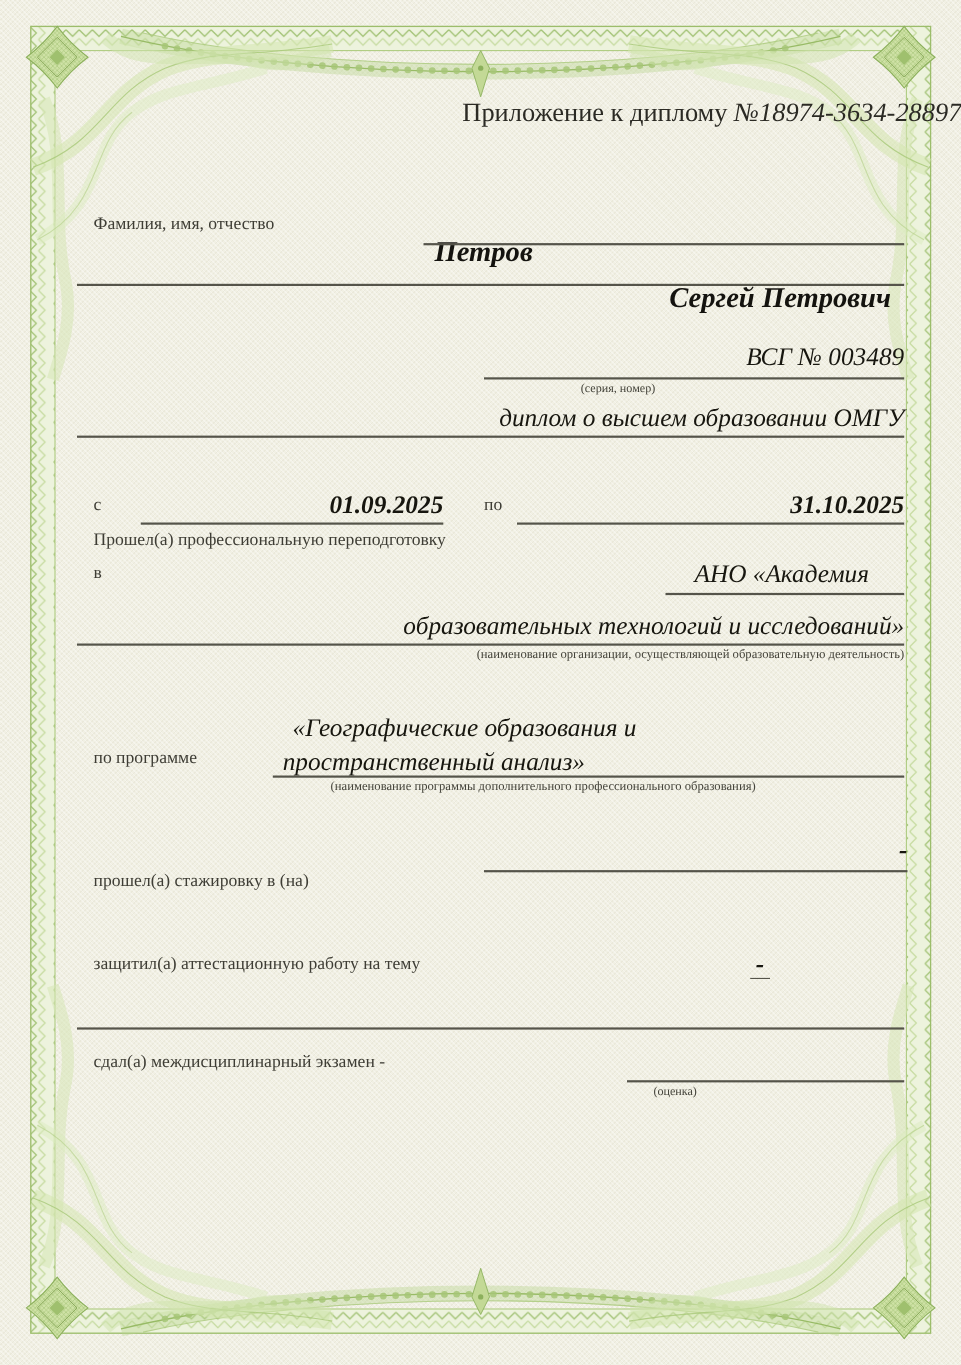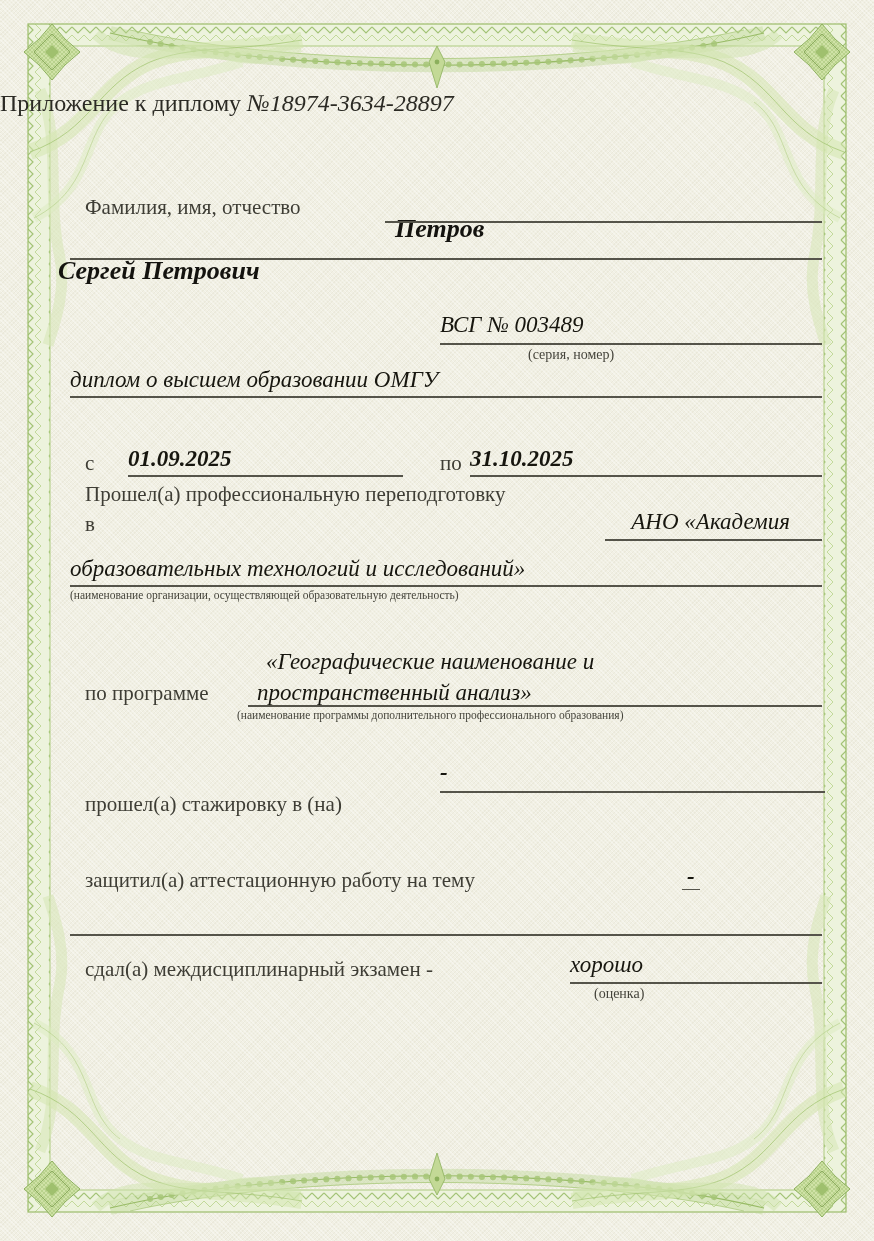--- a/index.html
+++ b/index.html
@@ -10,28 +10,28 @@
     background-color:#f1f0e4;
     background-image:
       repeating-linear-gradient(45deg, rgba(255,255,255,.35) 0 1px, rgba(255,255,255,0) 1px 3px),
       repeating-linear-gradient(-45deg, rgba(205,200,175,.18) 0 1px, rgba(205,200,175,0) 1px 3px);
     font-family:"Liberation Serif","DejaVu Serif",serif;
     color:#3e3d35;
     overflow:hidden;
   }
   .border-svg{position:absolute;left:0;top:0;width:874px;height:1241px;pointer-events:none;}
   .abs{position:absolute;white-space:nowrap;}
-  .lbl{font-size:21px;color:#3e3d35;}
+  .lbl{font-size:16px;color:#3e3d35;}
   .val{font-size:23px;font-style:italic;color:#17160f;}
   .val-bold{font-weight:bold;font-style:italic;}
   .name{font-size:26px;font-style:italic;font-weight:bold;color:#14130f;}
-  .cap{font-size:14px;color:#45443b;}
+  .cap{font-size:11px;color:#45443b;}
   .cap-sm{font-size:11.5px;color:#45443b;}
   .rule{position:absolute;height:1.5px;background:#55544a;}
-  .center{text-align:left;}
+  .center{text-align:right;}
   .right{text-align:right;}
   .title{font-size:24px;color:#2b2a24;}
   .title .num{font-style:italic;}
   .dash-underlined{border-bottom:1.5px solid #55544a;padding:0 5px;}
 </style>
 </head>
 <body>
 
 <div class="page">
 
@@ -117,31 +117,30 @@
   <div class="abs lbl" style="left:85px;top:482px;">Прошел(а) профессиональную переподготовку</div>
   <div class="abs lbl" style="left:85px;top:512px;">в</div>
 
   <div class="abs val right" style="left:605px;top:509px;width:185px;">АНО «Академия</div>
   <div class="rule" style="left:605px;top:539px;width:217px;"></div>
   <div class="abs val center" style="left:70px;top:556px;width:752px;">образовательных технологий и исследований»</div>
   <div class="rule" style="left:70px;top:585px;width:752px;"></div>
   <div class="abs cap-sm center" style="left:70px;top:589px;width:752px;">(наименование организации, осуществляющей образовательную деятельность)</div>
 
   <div class="abs lbl" style="left:85px;top:681px;">по программе</div>
-  <div class="abs val" style="left:266px;top:649px;">«Географические наименование и</div>
+  <div class="abs val" style="left:266px;top:649px;">«Географические образования и</div>
   <div class="abs val" style="left:257px;top:680px;">пространственный анализ»</div>
   <div class="rule" style="left:248px;top:705px;width:574px;"></div>
   <div class="abs cap-sm center" style="left:237px;top:709px;width:450px;">(наименование программы дополнительного профессионального образования)</div>
 
   <div class="abs lbl" style="left:85px;top:764px;margin-top:28px;">прошел(а) стажировку в (на)</div>
   <div class="abs val val-bold center" style="left:440px;top:760px;width:385px;">-</div>
   <div class="rule" style="left:440px;top:791px;width:385px;"></div>
 
   <div class="abs lbl" style="left:85px;top:868px;">защитил(а) аттестационную работу на тему</div>
   <div class="abs val val-bold" style="left:682px;top:864px;"><span class="dash-underlined">-</span></div>
   <div class="rule" style="left:70px;top:934px;width:752px;"></div>
 
   <div class="abs lbl" style="left:85px;top:957px;">сдал(а) междисциплинарный экзамен -</div>
-  <div class="abs val center" style="left:570px;top:952px;width:252px;">хорошо</div>
   <div class="rule" style="left:570px;top:982px;width:252px;"></div>
   <div class="abs cap" style="left:594px;top:986px;">(оценка)</div>
 
 </div>
 
 </body></html>

